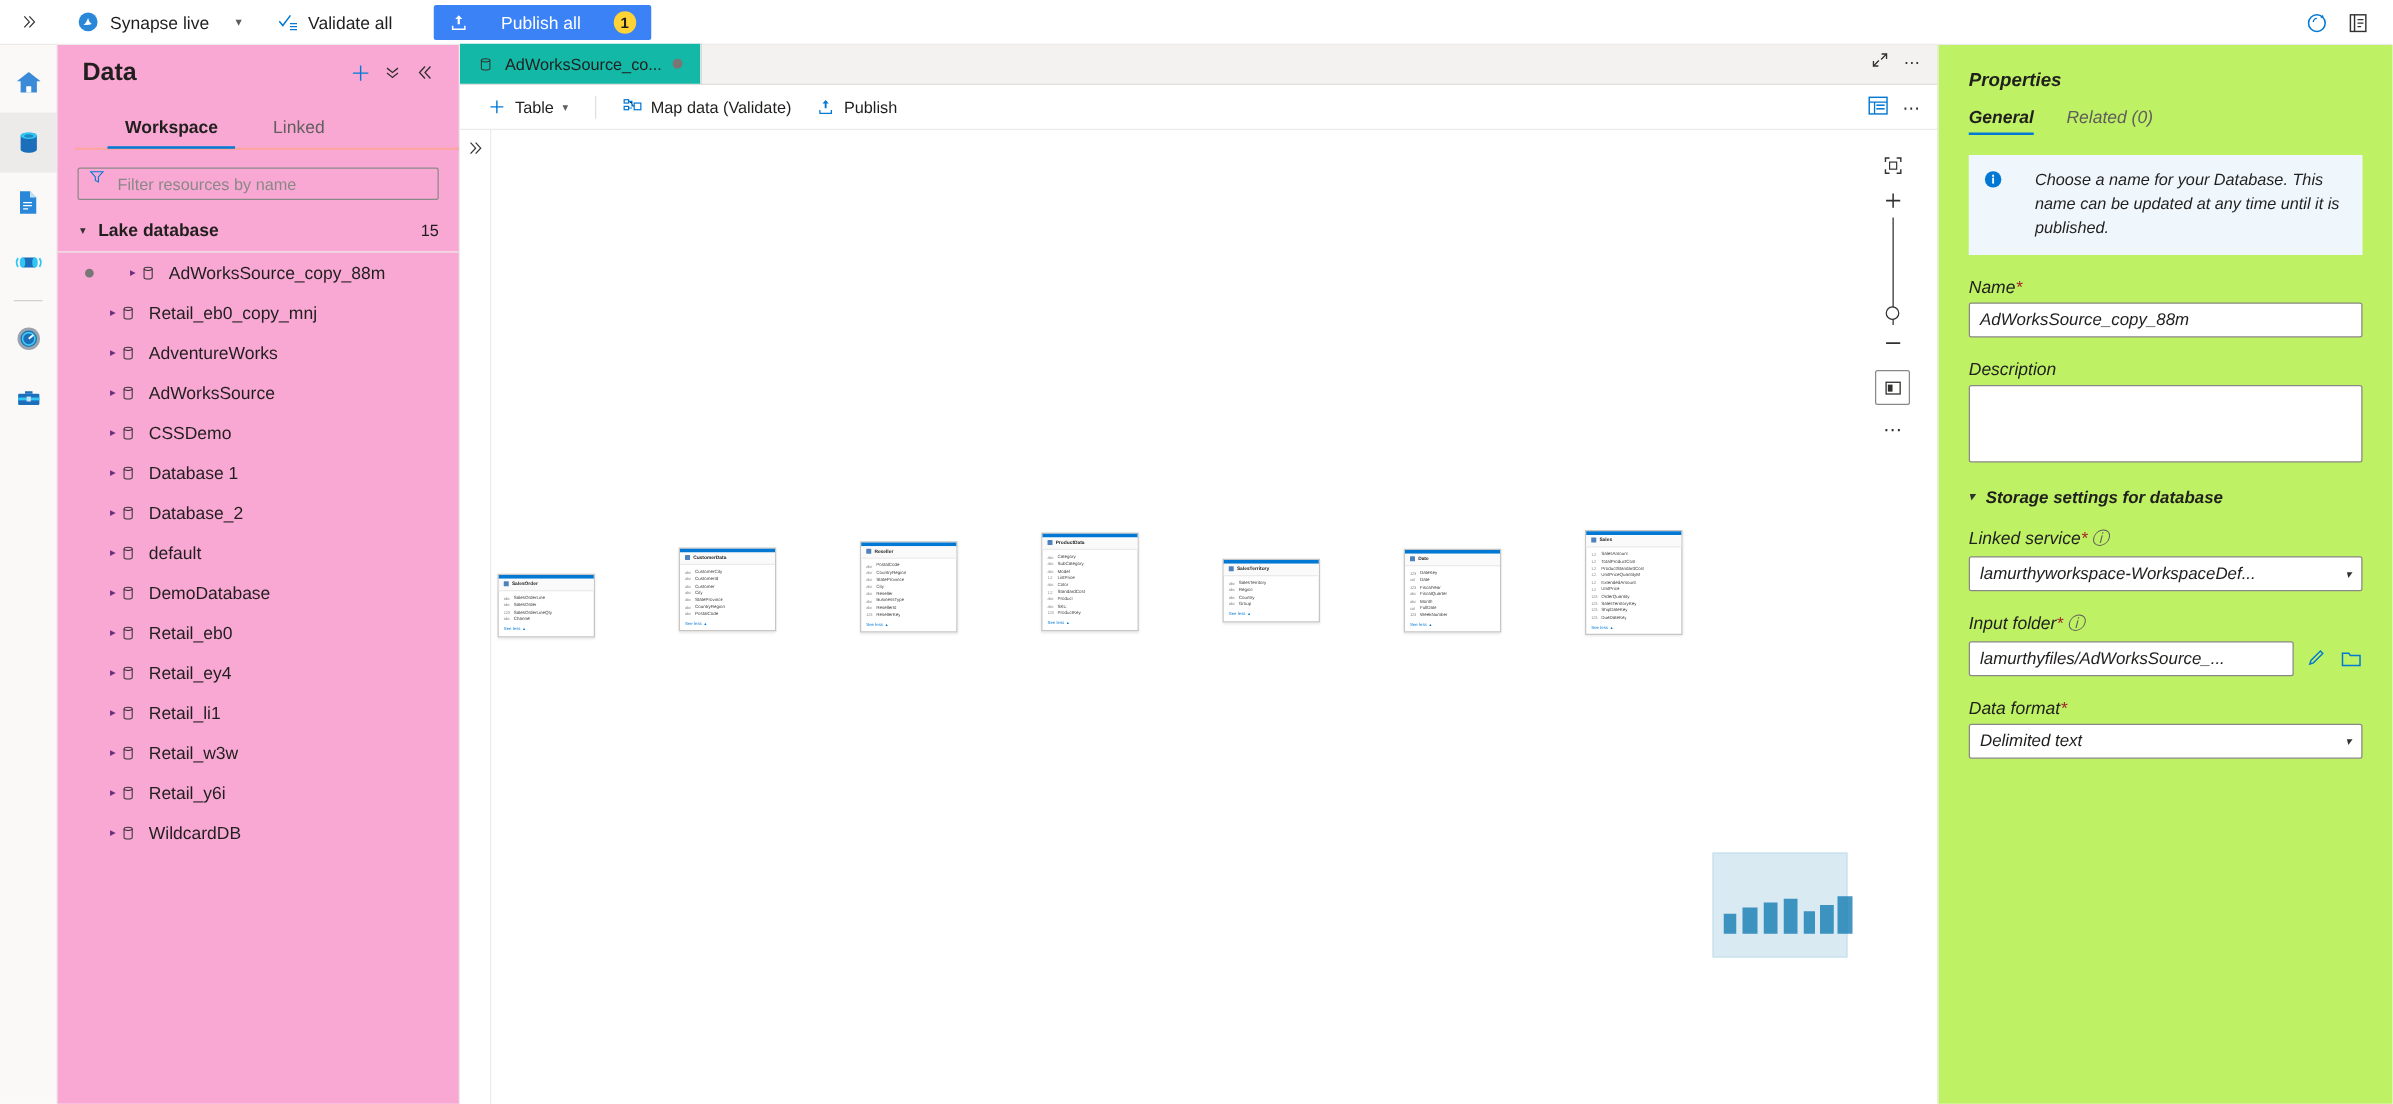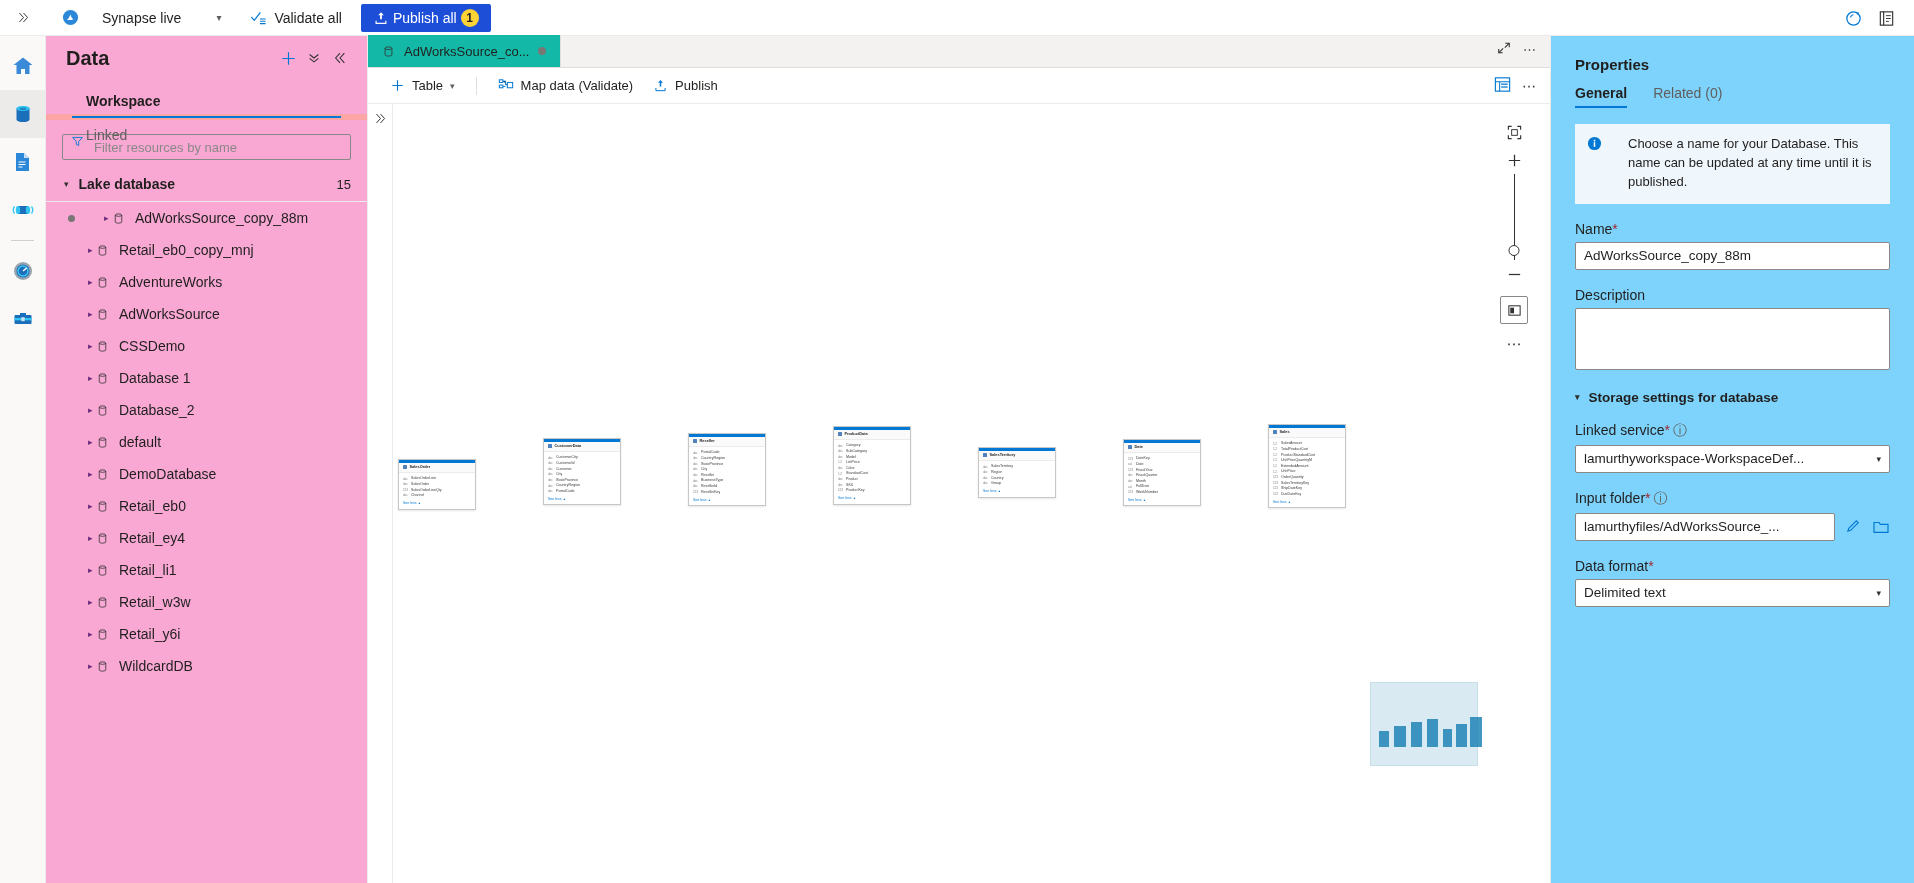--- a/index.html
+++ b/index.html
@@ -18,34 +18,34 @@
   .topbar {
     position: absolute; left: 0; top: 0; width: 1914px; height: 36px;
     background: #ffffff; border-bottom: 1px solid #edebe9;
     display: flex; align-items: center;
   }
   .topbar-expand {
     width: 46px; height: 36px; display: flex; align-items: center; justify-content: center;
     color: #323130; font-size: 15px; cursor: pointer;
   }
   .mode-picker {
-    display: flex; align-items: center; gap: 23px; height: 36px;
+    display: flex; align-items: center; gap: 9px; height: 36px;
     padding: 0 10px 0 16px; cursor: pointer;
   }
   .mode-picker-label { font-size: 14px; color: #201f1e; }
   .chev { color: #605e5c; font-size: 10px; margin-left: 12px; }
   .cmd-btn {
     display: flex; align-items: center; gap: 7px; height: 28px;
     padding: 0 9px; margin-left: 10px; cursor: pointer;
     font-size: 14px; color: #201f1e; border-radius: 2px;
   }
   .publish-btn {
-    display: flex; align-items: center; gap: 4px; height: 28px;
-    padding: 0 12px; margin-left: 10px; cursor: pointer;
-    background: #1d4ed8; color: #ffffff; border-radius: 2px; font-size: 14px;
+    display: flex; align-items: center; gap: 26px; height: 28px;
+    padding: 0 12px; margin-left: 24px; cursor: pointer;
+    background: #3b82f6; color: #ffffff; border-radius: 2px; font-size: 14px;
   }
   .publish-count {
     background: #ffd335; color: #201f1e; border-radius: 9px;
     min-width: 18px; height: 18px; padding: 0 5px;
     display: flex; align-items: center; justify-content: center;
     font-size: 12px; font-weight: 600;
   }
   .topbar-right {
     position: absolute; right: 8px; top: 0; height: 36px;
     display: flex; align-items: center; gap: 14px; padding-right: 10px;
@@ -73,22 +73,22 @@
   .dp-header {
     display: flex; align-items: center; height: 44px; padding: 0 14px 0 20px;
   }
   .dp-title { font-size: 20px; font-weight: 600; color: #201f1e; flex: 1; }
   .dp-hicon {
     width: 26px; height: 26px; display: flex; align-items: center; justify-content: center;
     cursor: pointer; color: #0078d4; font-size: 17px;
   }
   .dp-hicon.grey { color: #323130; font-size: 13px; }
   .dp-tabs {
-    display: flex; margin: 4px 0 0 0; padding: 0 18px;
-    border-bottom: 6px solid #fca5a5; height: 36px; flex-direction: column;
+    display: flex; margin: 4px 0 0 14px; padding: 0 18px;
+    border-bottom: 2px solid #fca5a5; height: 36px;
   }
   .dp-tab {
     padding: 0 22px; height: 35px; line-height: 34px; font-size: 14px;
     color: #605e5c; cursor: pointer; position: relative;
   }
   .dp-tab.active { color: #201f1e; font-weight: 600; }
   .dp-tab.active::after {
     content: ""; position: absolute; left: 8px; right: 8px; bottom: 0;
     height: 2px; background: #0078d4;
   }
@@ -223,21 +223,21 @@
 
   
   .minimap {
     position: absolute; background: #d9eaf3; border: 1px solid #c7dfeb;
   }
   .mm-bar { position: absolute; bottom: 22%; background: #0f7ab0; opacity: 0.78; }
 
   
   .props {
     position: absolute; right: 0; top: 36px; width: 364px; height: 847px;
-    background: #7dd3fc; border-left: 1px solid #edebe9; padding: 0 24px;
+    background: #bef264; border-left: 1px solid #edebe9; padding: 0 24px; font-style: italic;
   }
   .props-title { font-size: 15px; font-weight: 700; margin: 20px 0 0 0; }
   .props-tabs { display: flex; gap: 26px; margin-top: 12px; border-bottom: 0; }
   .props-tab {
     font-size: 14px; color: #605e5c; padding-bottom: 7px; cursor: pointer; position: relative;
   }
   .props-tab.active { color: #201f1e; font-weight: 600; }
   .props-tab.active::after {
     content: ""; position: absolute; left: 0; right: 0; bottom: 0;
     height: 2px; background: #0078d4;

